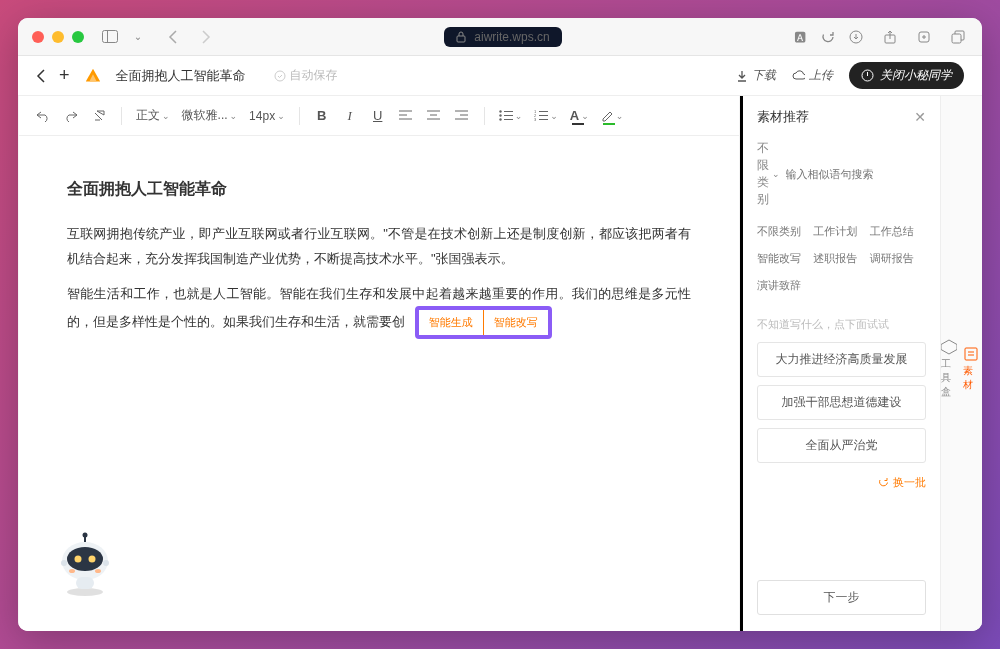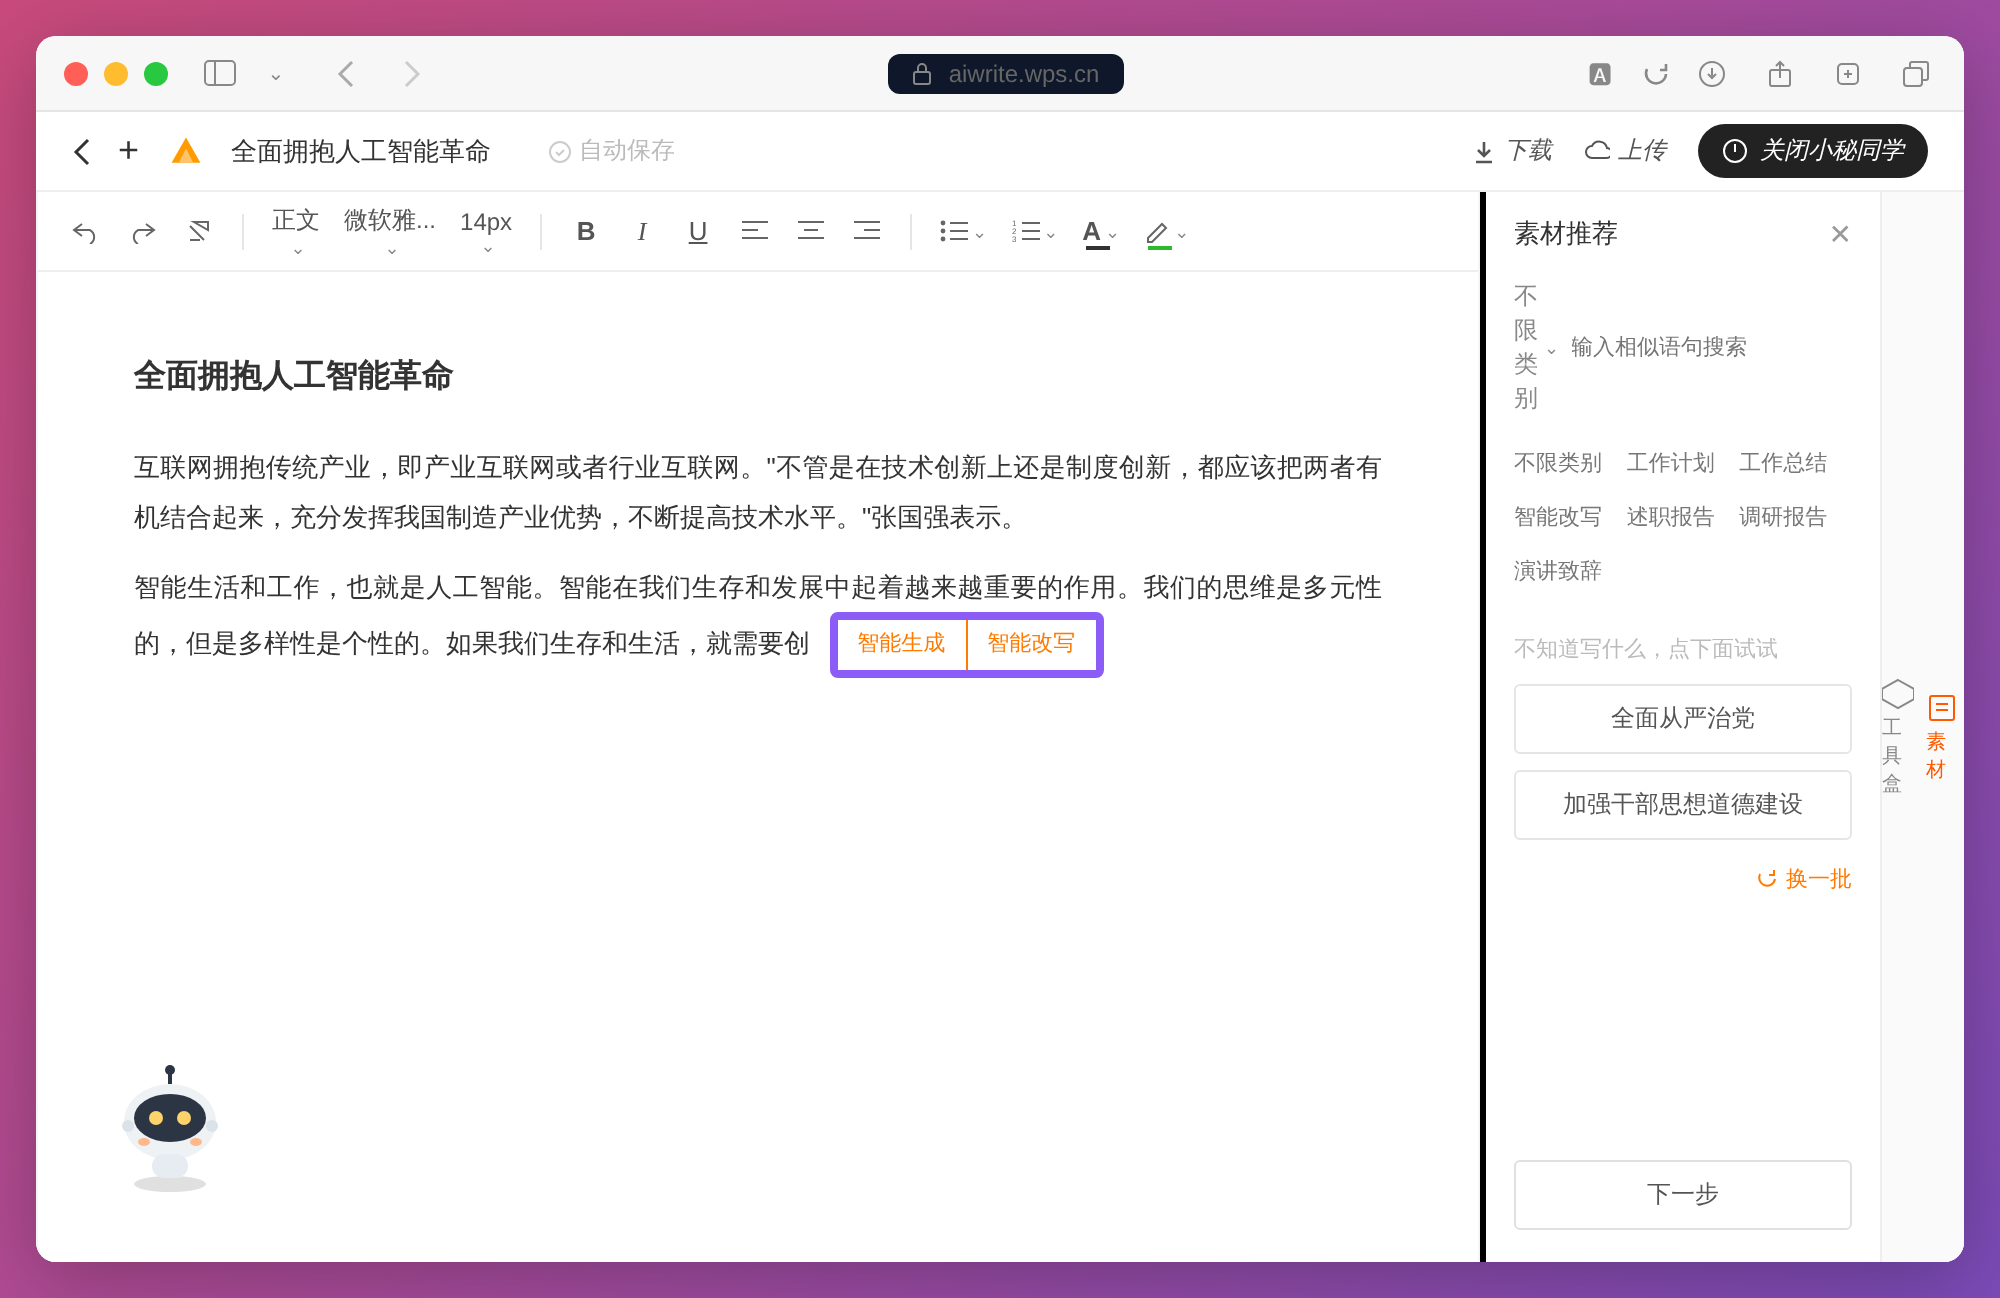--- a/index.html
+++ b/index.html
@@ -70,21 +70,21 @@
 .toolbar {
   height:40px; background:#fff; border-bottom:1px solid #eee;
   display:flex; align-items:center; padding:0 12px; gap:4px;
   width: 720px; margin-top:0;
 }
 .toolbar .tbtn {
   min-width:24px; height:24px; display:inline-flex; align-items:center; justify-content:center;
   color:#555; font-size:13px; border-radius:4px; cursor:pointer; padding:0 4px;
 }
 .toolbar .sep { width:1px; height:18px; background:#e5e5e5; margin:0 6px; }
-.toolbar .dd { font-size:12px;flex-direction:column; }
+.toolbar .dd { font-size:12px; }
 .toolbar .dd-caret { font-size:9px; color:#888; margin-left:2px; }
 .page {
   width: 720px; background:#fff; flex:1; padding: 38px 48px; overflow:auto;
   color:#333; font-size:13px; line-height:1.9;
 }
 .page h2 { font-size:16px; font-weight:600; margin-bottom:18px; }
 .page p { margin-bottom: 10px; text-align: justify; }
 .smart-actions {
   display:inline-flex; border:4px solid #8b5cf6; border-radius:4px; overflow:hidden;
   margin-left:6px; font-size:11px; vertical-align:middle;
@@ -364,22 +364,23 @@
       <div class="cat-grid">
         <div>不限类别</div>
         <div>工作计划</div>
         <div>工作总结</div>
         <div>智能改写</div>
         <div>述职报告</div>
         <div>调研报告</div>
         <div>演讲致辞</div>
       </div>
       <div class="hint">不知道写什么，点下面试试</div>
+      <div class="sugg">大力推进经济高质量发展</div>
+      <div class="sugg">加强干部思想道德建设</div>
       <div class="sugg">全面从严治党</div>
-      <div class="sugg">加强干部思想道德建设</div>
       <div class="refresh">
         <svg width="11" height="11" viewBox="0 0 11 11">
             <path d="M9.5 5.5A4 4 0 112 3M9 1v2.5H6.5" stroke="#ff7a00" fill="none"></path>
           </svg>
         <span>换一批</span>
       </div>
       <div class="next-btn">下一步</div>
     </div>
 
     <div class="right-rail">

